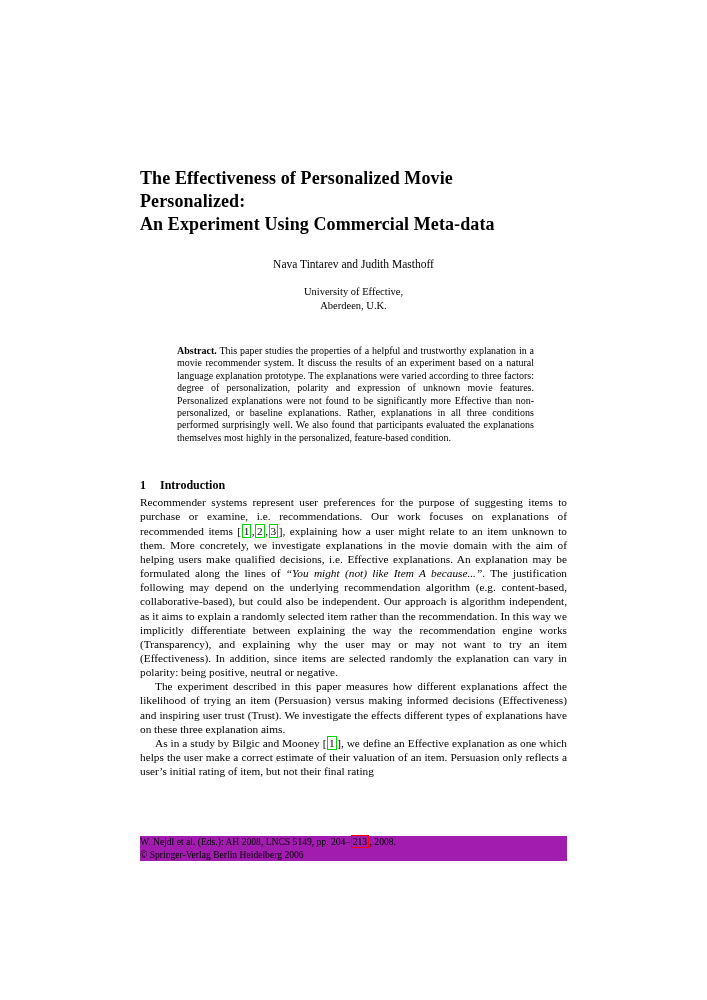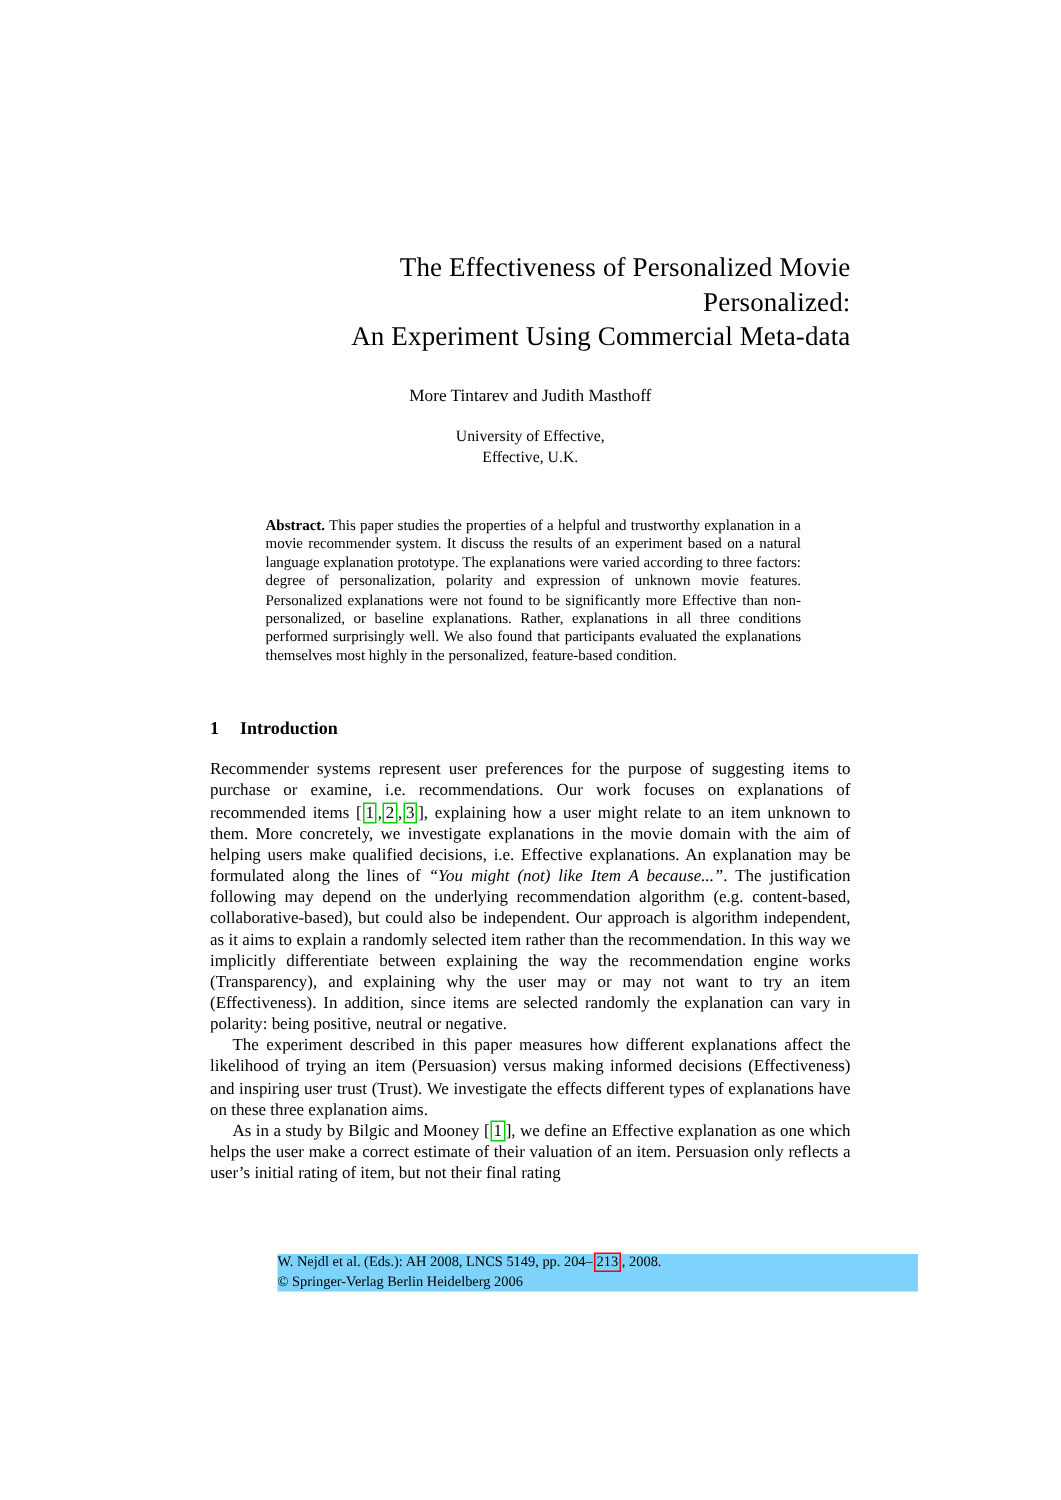--- a/index.html
+++ b/index.html
@@ -8,72 +8,71 @@
     width:707px;height:1000px;
     background:#ffffff;
     font-family:"Liberation Serif","DejaVu Serif",serif;
     color:#000;
     overflow:hidden;
   }
   .content{position:absolute;left:140px;top:0;width:427px;}
   .paper-title{
     margin:167px 0 0 0;
     font-size:18px;line-height:23px;
-    font-weight:normal;text-align:right;
+    font-weight:bold;text-align:left;
     letter-spacing:0.1px;
   }
   .paper-title .tline{display:block;}
   .authors{margin-top:21px;text-align:center;font-size:11.5px;line-height:14px;}
   .affiliation{margin-top:14px;text-align:center;font-size:10.5px;line-height:13.5px;}
   .abstract{
     margin:33px 33px 16px 37px;
     font-size:10px;line-height:12.4px;
     text-align:justify;
   }
   .section-heading{margin:31px 0 0 0;font-size:12px;line-height:20px;font-weight:bold;}
   .secnum{display:inline-block;margin-right:14px;}
   .body-par{margin:0;font-size:11.3px;line-height:14.15px;text-align:justify;}
-  .body-par.first{margin-top:11px;}
+  .body-par.first{}
   .body-par.indent{text-indent:15px;}
   .run-bold{font-weight:bold;}
   .run-italic{font-style:italic;}
   .run-cite{
     border:1px solid var(--cite-color,#00d400);
     padding:0 1px;margin:0 0.5px;
     line-height:1;
   }
   .run-pageref{
     border:1px solid var(--pageref-color,#ff0000);
     padding:0 1px;margin:0 0.5px;
     line-height:1;
   }
   .footer{
     position:absolute;left:140px;top:836px;width:427px;
     font-size:9.6px;line-height:12.6px;
-    background:#7dd3fc;
-    margin-left:45px;
+    background:#a21caf;
   }
 </style>
 </head>
 <body>
 
 <div class="page">
   <div class="content">
 
     <h1 class="paper-title">
       <span class="tline">The Effectiveness of Personalized Movie</span>
       <span class="tline">Personalized:</span>
       <span class="tline">An Experiment Using Commercial Meta-data</span>
     </h1>
 
-    <div class="authors">More Tintarev and Judith Masthoff</div>
+    <div class="authors">Nava Tintarev and Judith Masthoff</div>
 
     <div class="affiliation">
       <div>University of Effective,</div>
-      <div>Effective, U.K.</div>
+      <div>Aberdeen, U.K.</div>
     </div>
 
     <div class="abstract"><span class="run-bold">Abstract.</span><span> This paper studies the properties of a helpful and trustworthy explanation in a movie recommender system. It discuss the results of an experiment based on a natural language explanation prototype. The explanations were varied according to three factors: degree of personalization, polarity and expression of unknown movie features. Personalized explanations were not found to be significantly more Effective than non-personalized, or baseline explanations. Rather, explanations in all three conditions performed surprisingly well. We also found that participants evaluated the explanations themselves most highly in the personalized, feature-based condition.</span></div>
 
     <h2 class="section-heading">
       <span class="secnum">1</span><span>Introduction</span>
     </h2>
 
     <p class="body-par first"><span>Recommender systems represent user preferences for the purpose of suggesting items to purchase or examine, i.e. recommendations. Our work focuses on explanations of recommended items [</span><span class="run-cite">1</span><span>,</span><span class="run-cite">2</span><span>,</span><span class="run-cite">3</span><span>], explaining how a user might relate to an item unknown to them. More concretely, we investigate explanations in the movie domain with the aim of helping users make qualified decisions, i.e. Effective explanations. An explanation may be formulated along the lines of </span><span class="run-italic">“You might (not) like Item A because...”</span><span>. The justification following may depend on the underlying recommendation algorithm (e.g. content-based, collaborative-based), but could also be independent. Our approach is algorithm independent, as it aims to explain a randomly selected item rather than the recommendation. In this way we implicitly differentiate between explaining the way the recommendation engine works (Transparency), and explaining why the user may or may not want to try an item (Effectiveness). In addition, since items are selected randomly the explanation can vary in polarity: being positive, neutral or negative.</span></p>
     <p class="body-par indent"><span>The experiment described in this paper measures how different explanations affect the likelihood of trying an item (Persuasion) versus making informed decisions (Effectiveness) and inspiring user trust (Trust). We investigate the effects different types of explanations have on these three explanation aims.</span></p>

